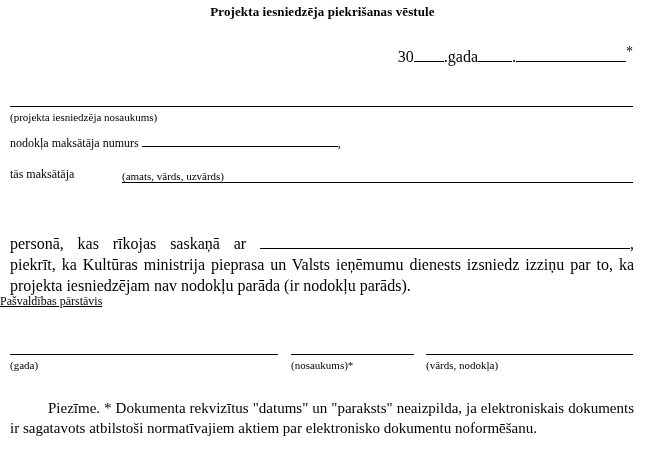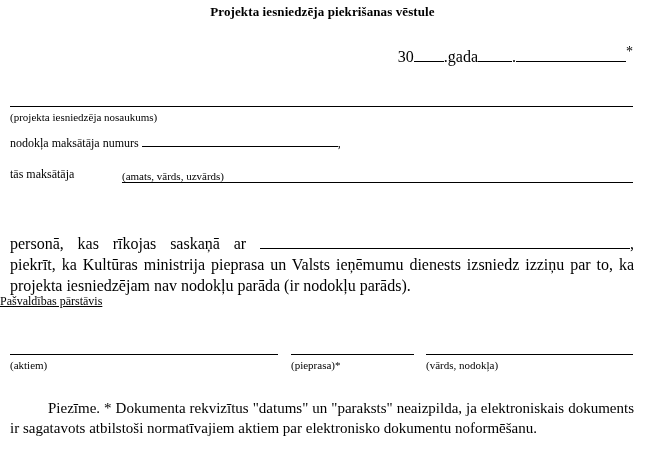--- a/index.html
+++ b/index.html
@@ -149,23 +149,23 @@
 
   <div class="para para-body">
     <span>personā, kas rīkojas saskaņā ar</span>
     <span class="lead-blank"></span><span>,</span>
     <span>piekrīt, ka Kultūras ministrija pieprasa un Valsts ieņēmumu dienests izsniedz izziņu par to, ka projekta iesniedzējam nav nodokļu parāda (ir nodokļu parāds).</span>
   </div>
 
   <div class="bodyline" style="left:0; top:294px;text-decoration:underline;">Pašvaldības pārstāvis</div>
 
   <div class="rule" style="left:10px; top:354px; width:268px;"></div>
-  <div class="caption" style="left:10px; top:359px; width:268px;">(aktiem)</div>
+  <div class="caption" style="left:10px; top:359px; width:268px;">(gada)</div>
 
   <div class="rule" style="left:291px; top:354px; width:123px;"></div>
-  <div class="caption" style="left:291px; top:359px; width:123px;">(pieprasa)*</div>
+  <div class="caption" style="left:291px; top:359px; width:123px;">(nosaukums)*</div>
 
   <div class="rule" style="left:426px; top:354px; width:207px;"></div>
   <div class="caption" style="left:426px; top:359px; width:207px;">(vārds, nodokļa)</div>
 
   <div class="footnote">Piezīme. * Dokumenta rekvizītus "datums" un "paraksts" neaizpilda, ja elektroniskais dokuments ir sagatavots atbilstoši normatīvajiem aktiem par elektronisko dokumentu noformēšanu.</div>
 
 </div>
 
 </body></html>

